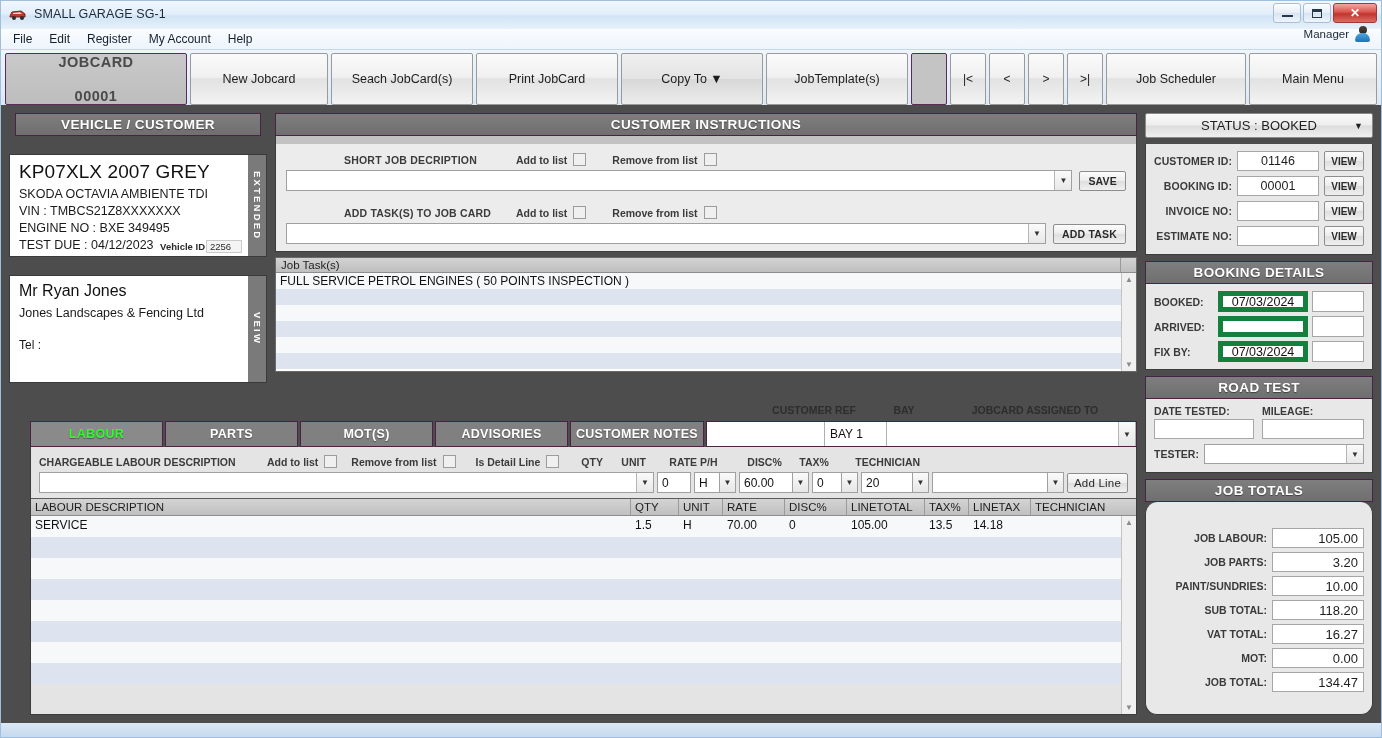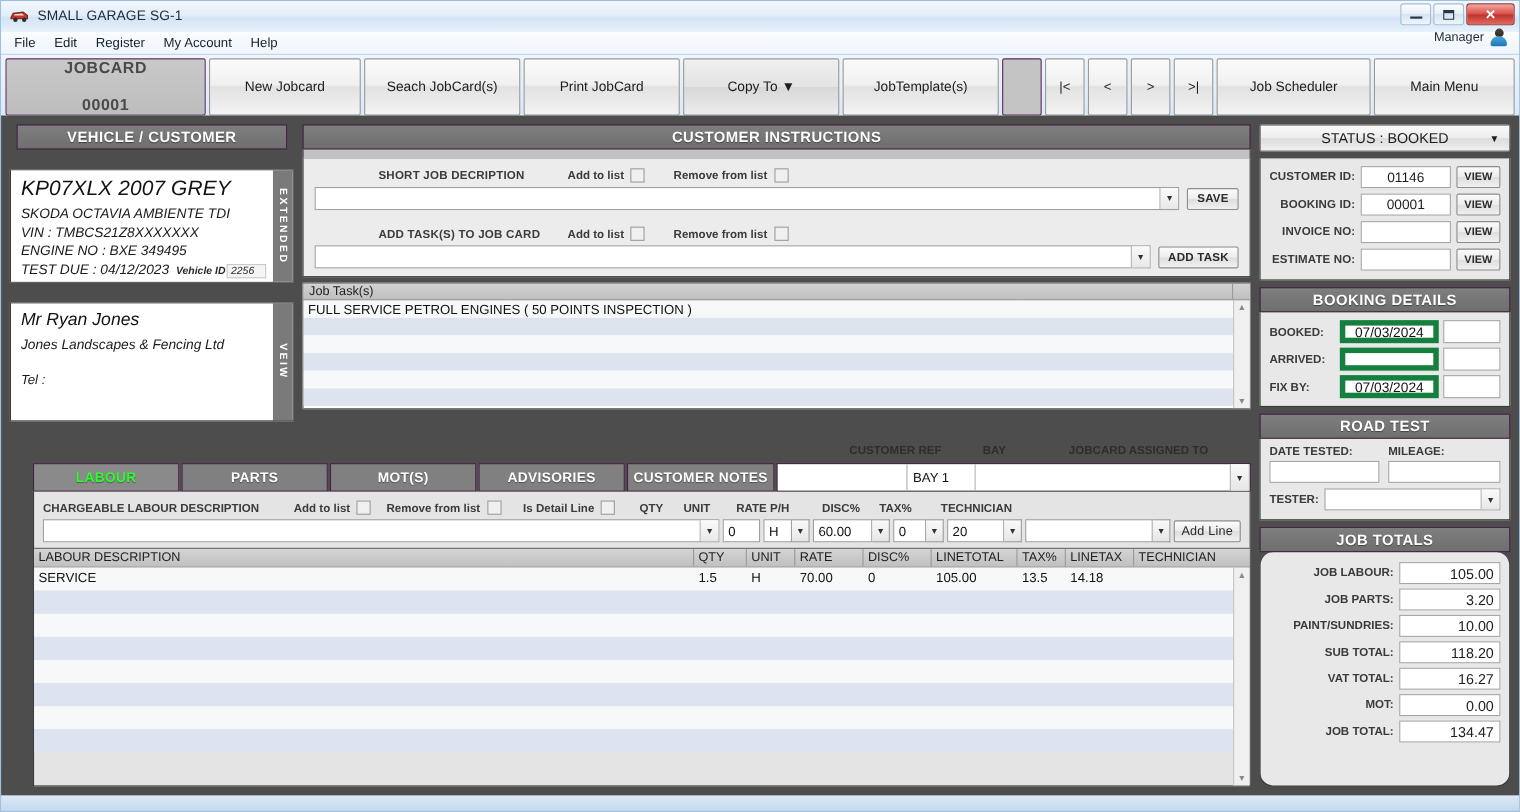--- a/index.html
+++ b/index.html
@@ -86,21 +86,21 @@
     color:#fff; font-weight:bold; font-size:13.5px; letter-spacing:.4px;
     display:flex; align-items:center; justify-content:center; height:23px;
     text-shadow:0 1px 1px rgba(0,0,0,.45);
   }
   .panel-body { background:#e8e8e8; border:1.4px solid #3c3c3c; border-top:none; }
   
   .top-region { display:flex; gap:8px; height:292px; }
   .veh-col { flex:0 0 258px; display:flex; flex-direction:column; gap:18px; }
   .veh-head { margin:0 6px; }
   .card-wrap { display:flex; border:1.4px solid #3a3a3a; background:#ffffff; }
-  .card-main { flex:1 1 auto; background:#fff; padding:6px 9px 2px 9px; position:relative;font-style:italic; }
+  .card-main { flex:1 1 auto; background:#fff; padding:6px 9px 2px 9px; position:relative; }
   .vstrip {
     flex:0 0 18px; background:#7a7a7a; color:#fff; font-size:9.5px; font-weight:bold;
     display:flex; flex-direction:column; align-items:center; justify-content:center;
     line-height:11.5px; letter-spacing:.3px;
   }
   .veh-reg { font-size:19px; color:#111; letter-spacing:.1px; margin-bottom:3px; }
   .veh-line { font-size:12.5px; color:#1a1a1a; line-height:17px; }
   .veh-id-row { position:absolute; right:6px; bottom:3px; display:flex; align-items:center; gap:1px; }
   .veh-id-lbl { font-size:9.5px; font-weight:bold; color:#2a2a2a; }
   .veh-id-val {
@@ -232,21 +232,21 @@
   }
   .bd-in2 { flex:1 1 auto; height:21px; background:#fff; border:1px solid #a6a6a6; }
   .rt-body { padding:6px 8px 8px 8px; }
   .rt-lbls { display:flex; gap:8px; font-size:10.5px; font-weight:bold; color:#3a3a3a; margin-bottom:2px;}
   .rt-lbls span:first-child { flex:0 0 100px; }
   .rt-ins { display:flex; gap:8px; margin-bottom:5px; }
   .rt-in { height:20px; background:#fff; border:1px solid #a6a6a6; }
   .rt-in.a { flex:0 0 100px; } .rt-in.b { flex:1 1 auto; }
   .rt-tester { display:flex; align-items:center; gap:5px; }
   .rt-tester .lab { font-size:10.5px; font-weight:bold; color:#3a3a3a; }
-  .jt-body { padding:9px 8px 9px 8px;border-radius:12px; }
+  .jt-body { padding:26px 8px 9px 8px;border-radius:12px; }
   .jt-row { display:flex; align-items:center; gap:5px; margin-bottom:4px; }
   .jt-lbl { flex:1 1 auto; text-align:right; font-size:10.5px; font-weight:bold; color:#3a3a3a; }
   .jt-in {
     flex:0 0 92px; height:20px; background:#fff; border:1px solid #a6a6a6;
     display:flex; align-items:center; justify-content:flex-end; padding-right:5px;
     font-size:13px; color:#1e1e1e;
   }
   .statusbar { flex:0 0 14px; background:linear-gradient(180deg,#dbe8f6 0%,#c6d9ee 100%); }
 </style>
 </head>

